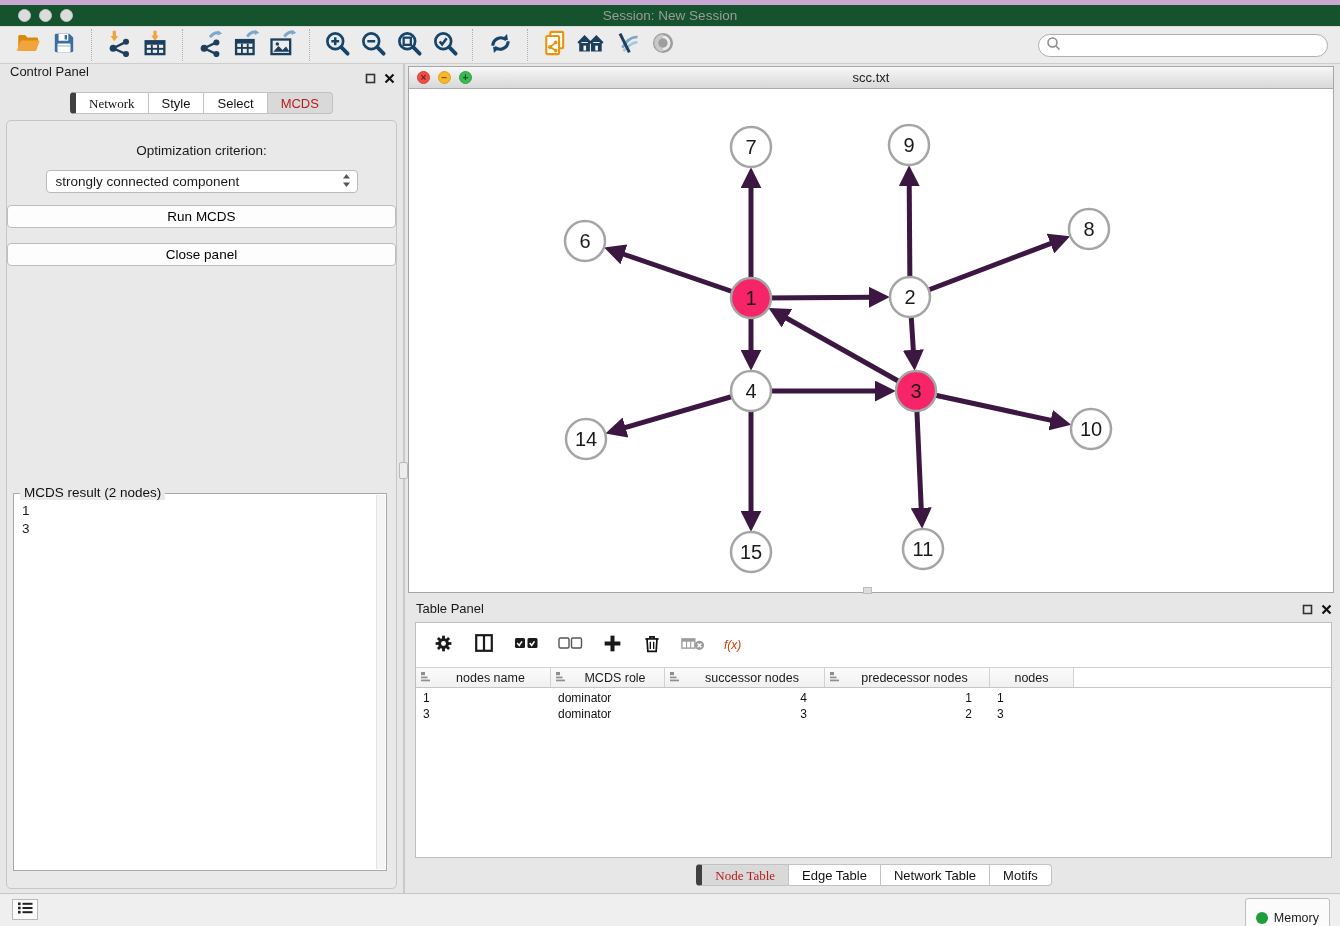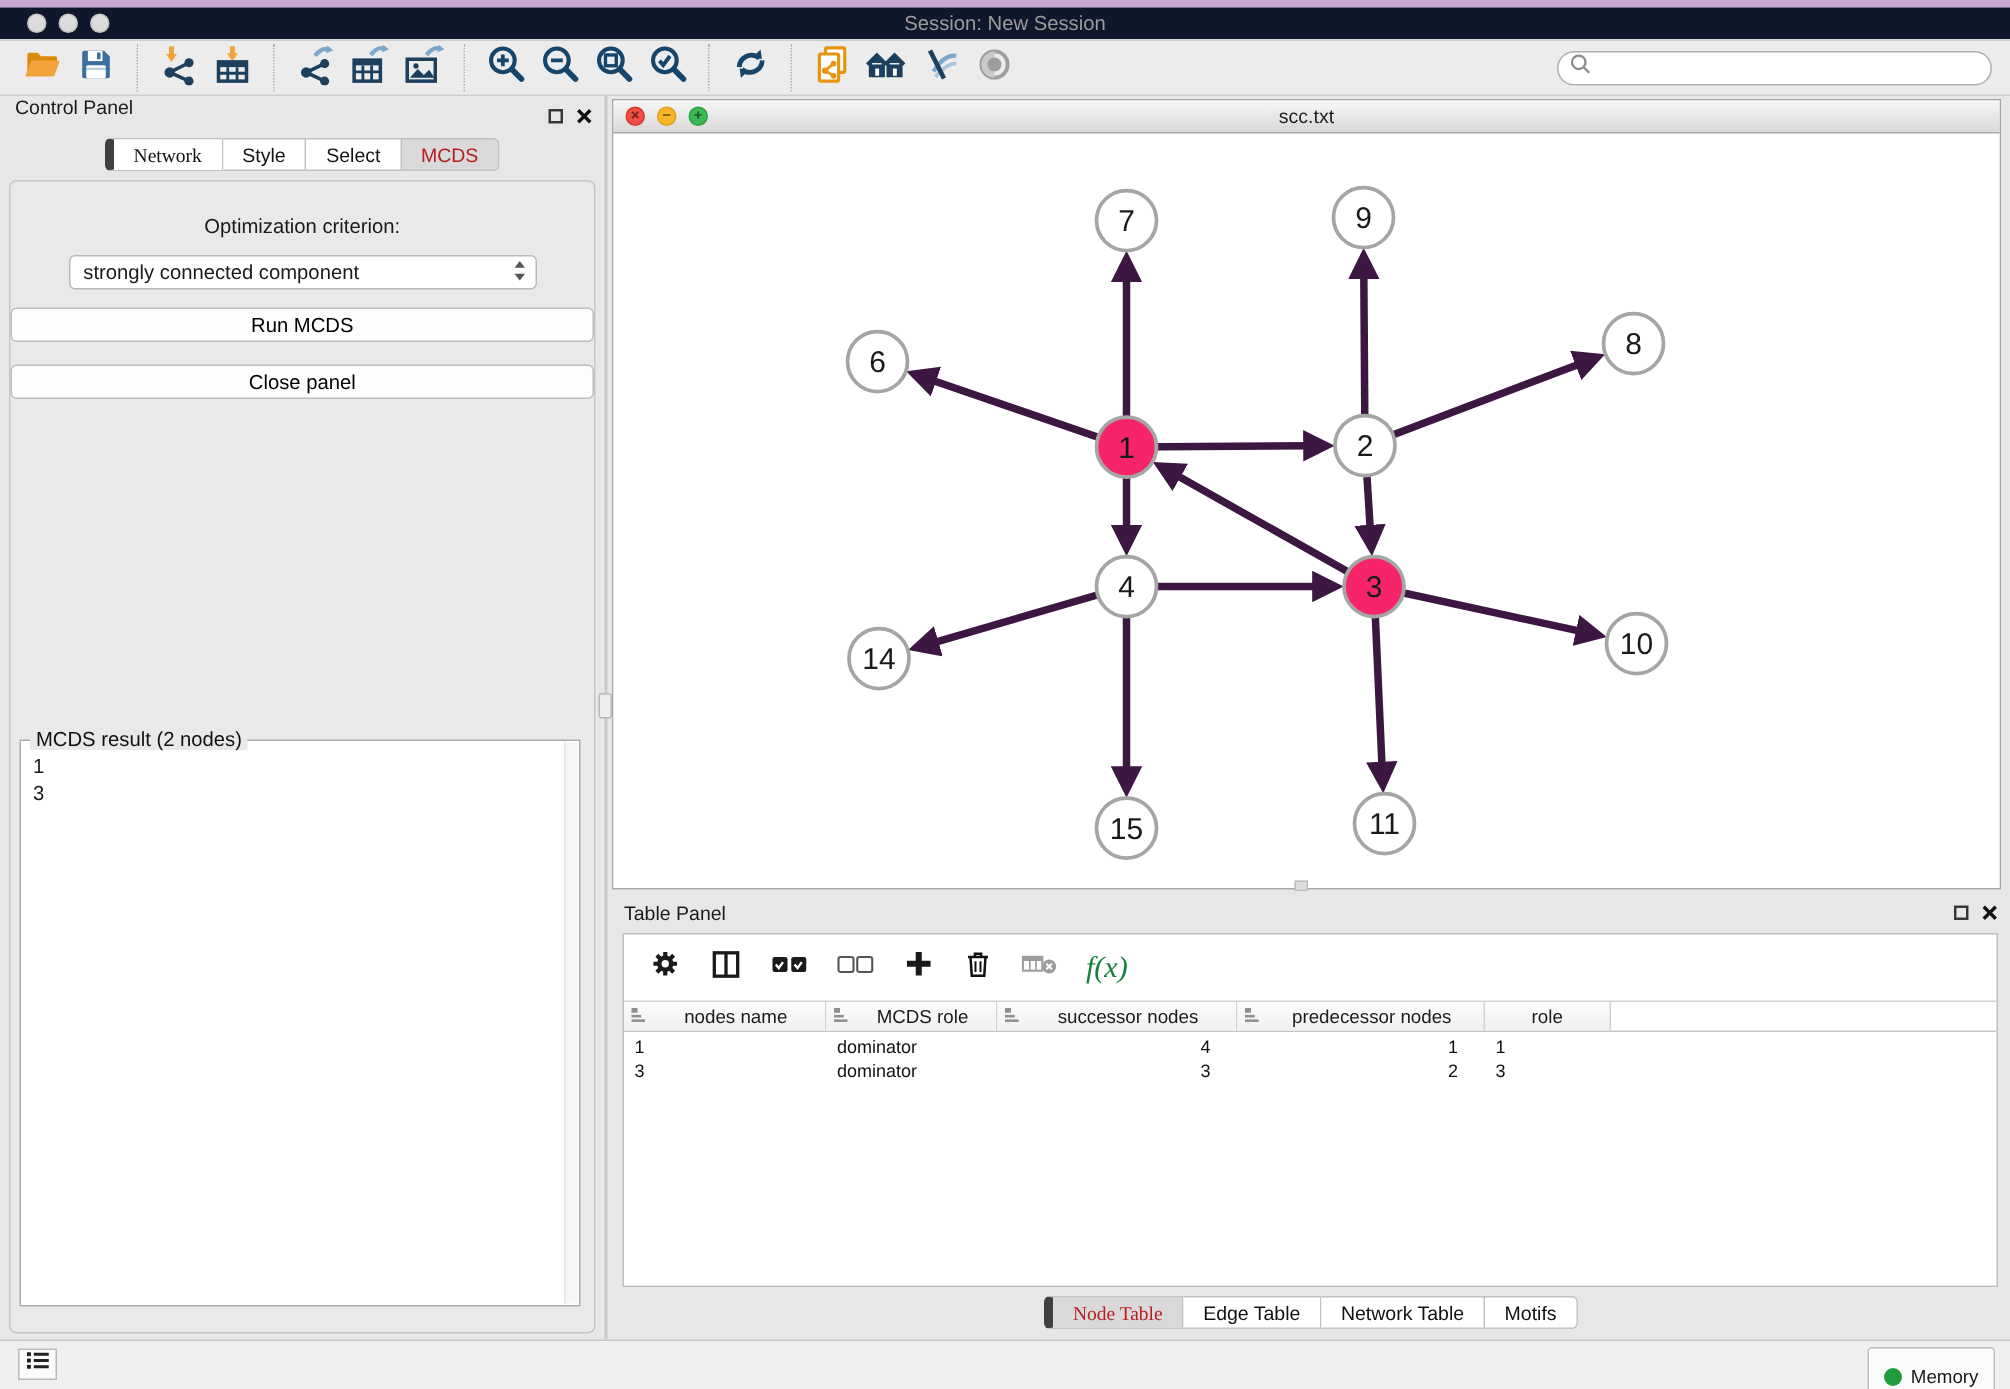--- a/index.html
+++ b/index.html
@@ -4,21 +4,21 @@
 <style>
   * { box-sizing: border-box; }
   html,body { margin:0; padding:0; }
   body {
     width:1340px; height:926px; overflow:hidden; position:relative;
     background:#E7E7E7; font-family:"Liberation Sans", sans-serif; color:#1a1a1a;
     -webkit-font-smoothing:antialiased;
   }
   
   .purple-strip { position:absolute; left:0; top:0; width:1340px; height:5px; background:#C9A8D2; }
-  .titlebar { position:absolute; left:0; top:5px; width:1340px; height:22px; background:#0f172a;
+  .titlebar { position:absolute; left:0; top:5px; width:1340px; height:22px; background:#14532d;
     border-bottom:1px solid #DADADA; display:flex; align-items:center; }
   .titlebar .dots { position:absolute; left:18px; top:4px; display:flex; gap:8px; }
   .titlebar .dot { width:13px; height:13px; border-radius:50%; background:#DCDCDC; border:1px solid #C3C3C3; }
   .titlebar .wtitle { width:100%; text-align:center; font-size:13.5px; color:#9B9B9B; }
   
   .toolbar { position:absolute; left:0; top:27px; width:1340px; height:37px; background:#ECECEC;
     border-bottom:1px solid #CDCDCD; display:flex; align-items:center; padding-left:10px; }
   .tb-btn { width:36px; height:34px; display:flex; align-items:center; justify-content:center; }
   .tb-sep { width:1px; height:32px; border-left:1px dotted #AFAFAF; margin:0 9px; }
   .searchbox { position:absolute; right:12px; top:7px; width:290px; height:23px; background:#fff;
@@ -89,21 +89,21 @@
   .tp-tabs { position:absolute; bottom:7px; left:0; width:100%; display:flex; justify-content:center; }
   
   .statusbar { position:absolute; left:0; top:893px; width:1340px; height:33px; background:#EFEFEF;
     border-top:1px solid #C6C6C6; }
   .sb-left-btn { position:absolute; left:12px; top:5px; width:26px; height:21px; background:#FBFBFB;
     border:1px solid #B9B9B9; display:flex; align-items:center; justify-content:center; }
   .memory-btn { position:absolute; right:10px; top:4px; height:39px; background:#FBFBFB;
     border:1px solid #BDBDBD; border-radius:3px; display:flex; align-items:center; gap:6px;
     padding:0 10px; font-size:12.5px; }
   .mem-dot { width:12px; height:12px; border-radius:50%; }
-  .fx { font-family:Liberation Serif, serif; font-style:italic; font-size:20px; color:#15803d; }
+  .fx { font-family:Liberation Sans, sans-serif; font-style:italic; font-size:12px; color:#c2410c; }
 </style>
 </head>
 <body>
 
 <div class="purple-strip"></div>
 <div class="titlebar">
   <div class="dots">
     <span class="dot"></span>
     <span class="dot"></span>
     <span class="dot"></span>
@@ -483,21 +483,21 @@
         </div>
         <div class="th" style="width: 165px;">
           <span><svg width="11" height="11" viewBox="0 0 11 11" style="margin-right:4px;flex:none">
               <rect x="1" y="1" width="4" height="3.2" fill="#8f8f8f"></rect>
               <rect x="1" y="5.6" width="6.5" height="1.7" fill="#8f8f8f"></rect>
               <rect x="1" y="8.6" width="9" height="1.7" fill="#8f8f8f"></rect>
             </svg></span>
           <span class="thlbl">predecessor nodes</span>
         </div>
         <div class="th" style="width: 84px;">
-          <span class="thlbl">role</span>
+          <span class="thlbl">nodes</span>
         </div>
       </div>
     <div id="table-body">
         <div class="tr">
           <div class="td left" style="width: 135px;">1</div>
           <div class="td left" style="width: 114px;">dominator</div>
           <div class="td right" style="width: 160px;">4</div>
           <div class="td right" style="width: 165px;">1</div>
           <div class="td left" style="width: 84px;">1</div>
         </div>

